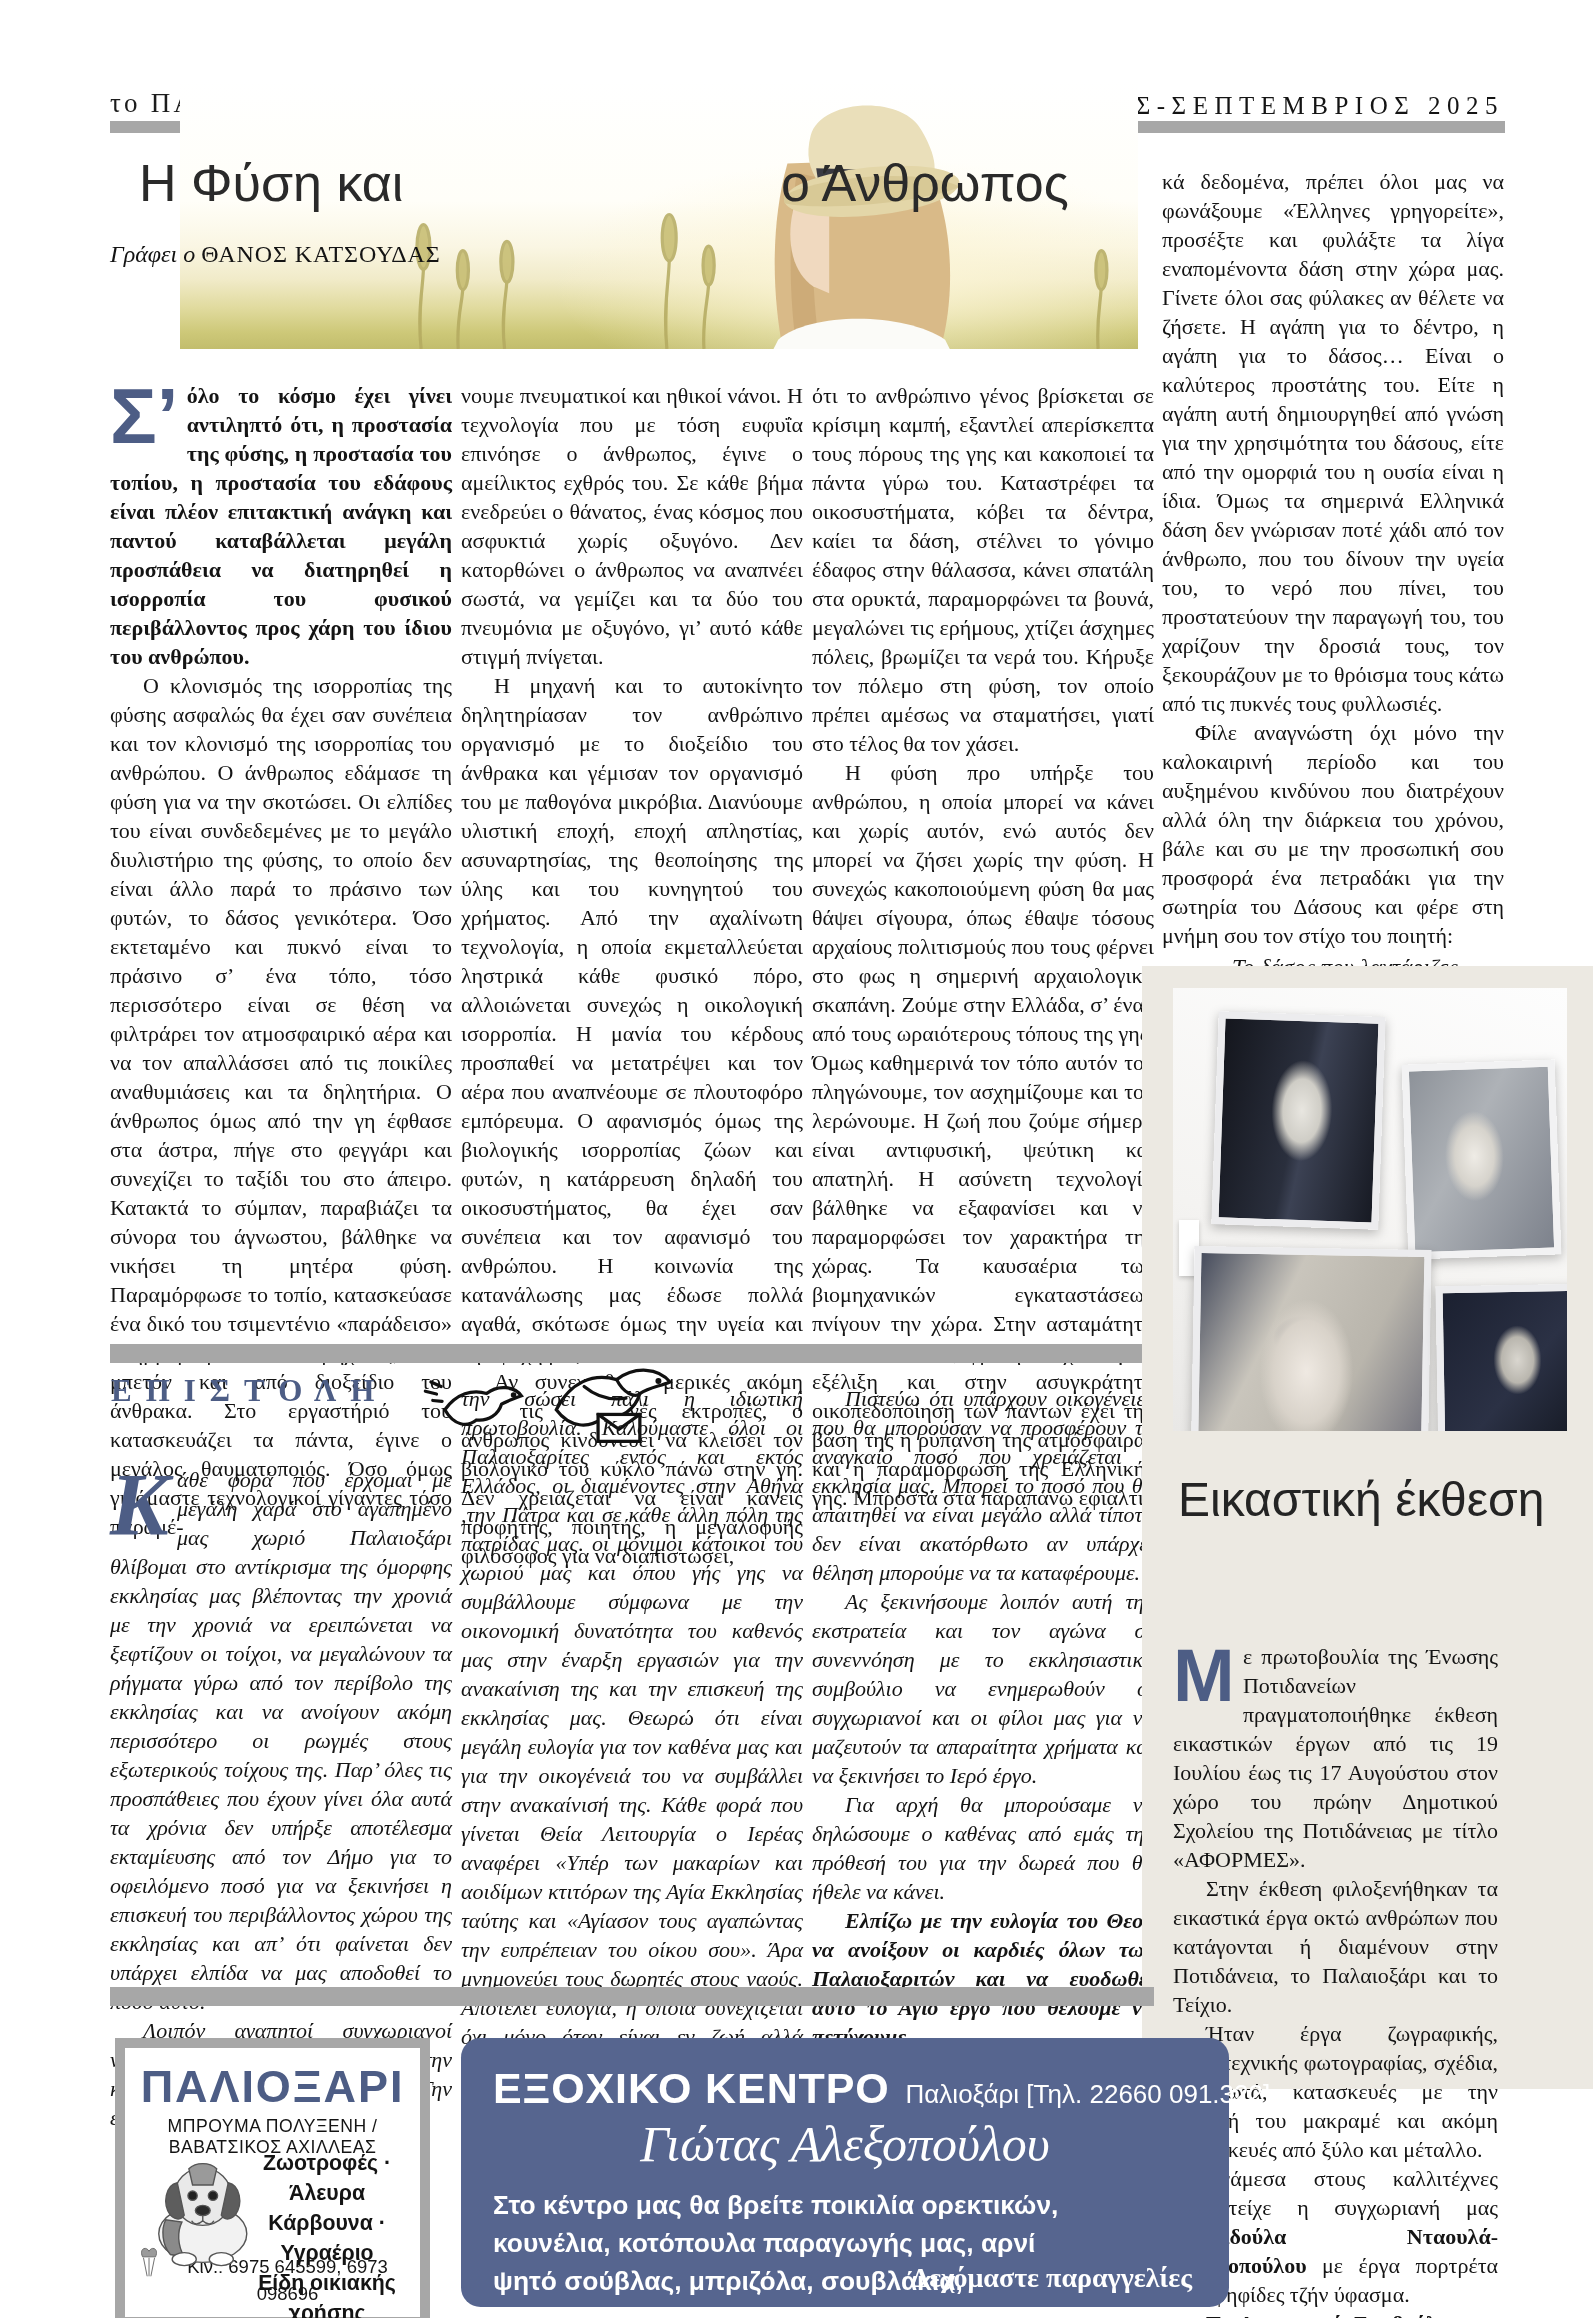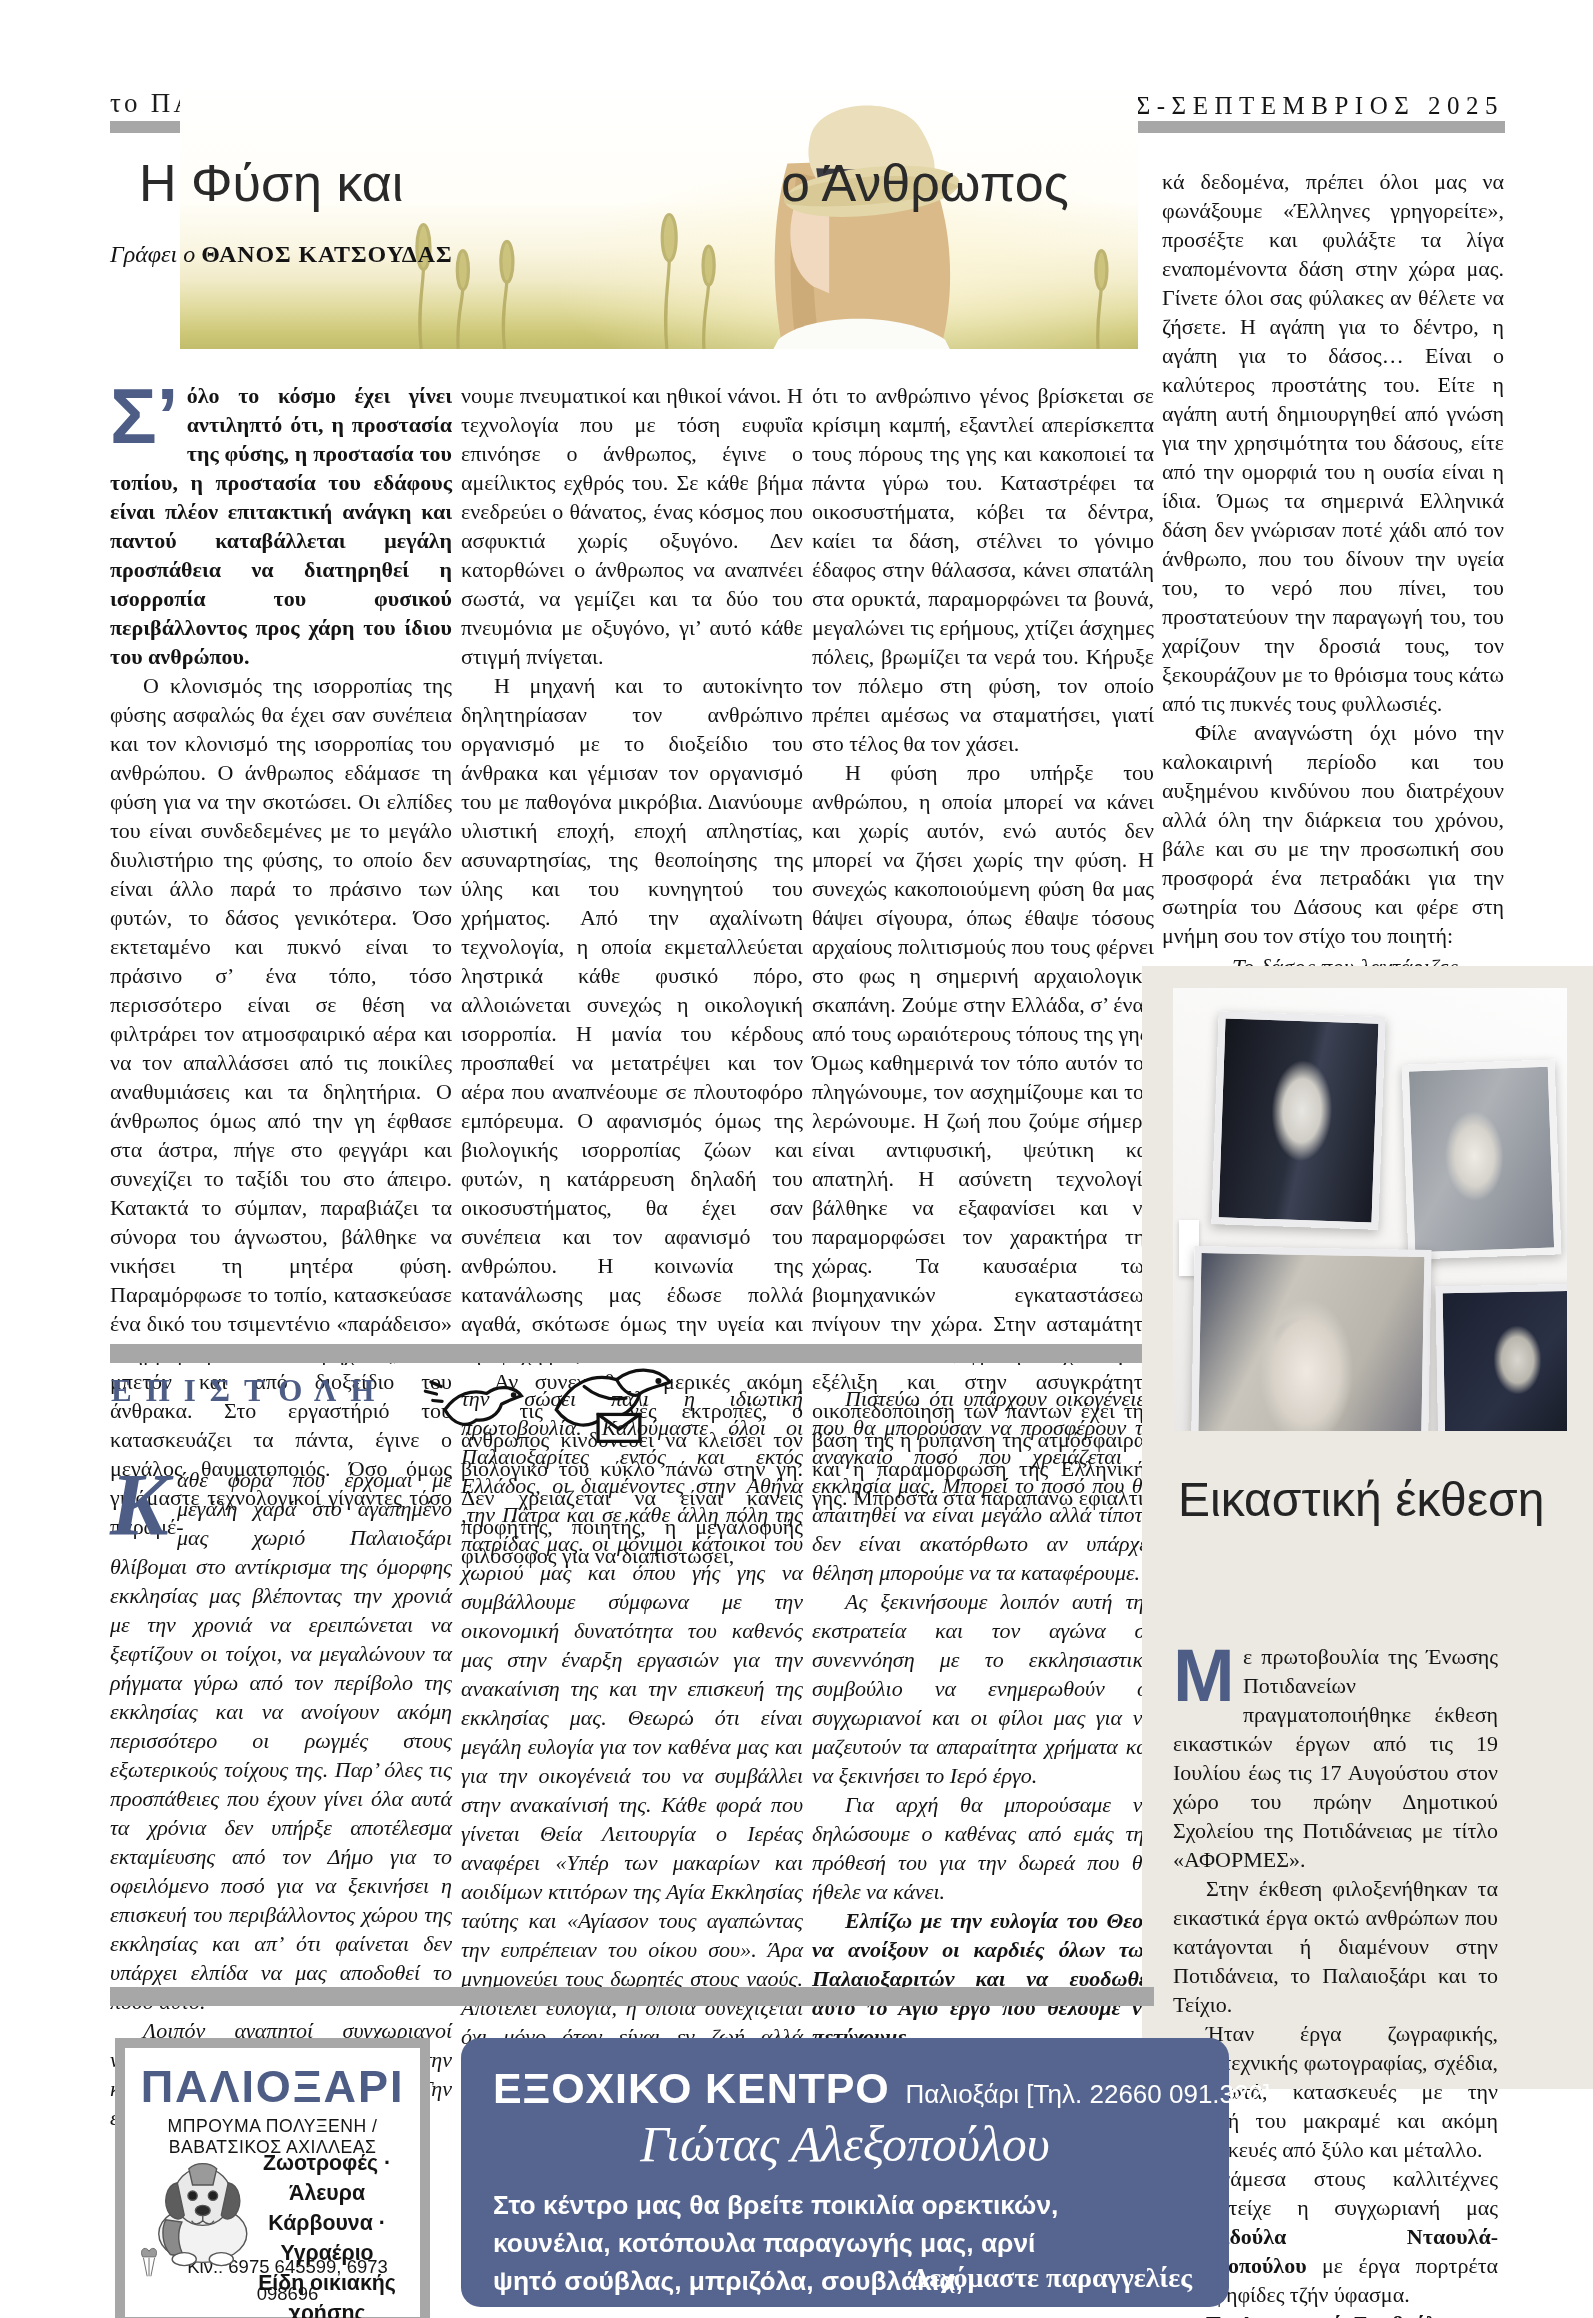--- a/index.html
+++ b/index.html
@@ -7,21 +7,21 @@
         font-family:"Liberation Serif",serif;color:#141414;}
   .abs{position:absolute;}
   
   .mast{font-size:27px;letter-spacing:3.2px;color:#1c1c1c;white-space:nowrap;}
   .issue{font-size:25px;letter-spacing:6.5px;}
   .rule{background:#a7a7a7;height:12px;}
   .thinrule{background:#a7a7a7;height:18.5px;}
   
   .headline{font-family:"Liberation Sans",sans-serif;font-size:52px;font-weight:500;color:#2a2a2a;white-space:nowrap;}
   .byline{font-size:24px;font-style:italic;white-space:nowrap;}
-  .byline b{font-style:normal;font-weight:bold;letter-spacing:0.9px;margin-top:44px;}
+  .byline b{font-style:normal;font-weight:normal;letter-spacing:0.9px;margin-top:44px;}
   
   .col{width:342px;text-align:justify;font-size:22px;line-height:29px;}
   .col p{margin:0;}
   .col p.ind{text-indent:33px;}
   .lead{font-weight:bold;}
   .dropcap{float:left;color:#4d5d85;font-weight:bold;font-size:78px;line-height:60px;padding:4.6px 8.3px 0 0;font-family:"Liberation Sans",sans-serif;}
   .dropcap.serifcap{font-family:"Liberation Serif",serif;}
   .poem{font-style:italic;font-size:23px;line-height:36px;padding-left:70px;text-align:left;}
   .poem .gap{height:14px;}
   

